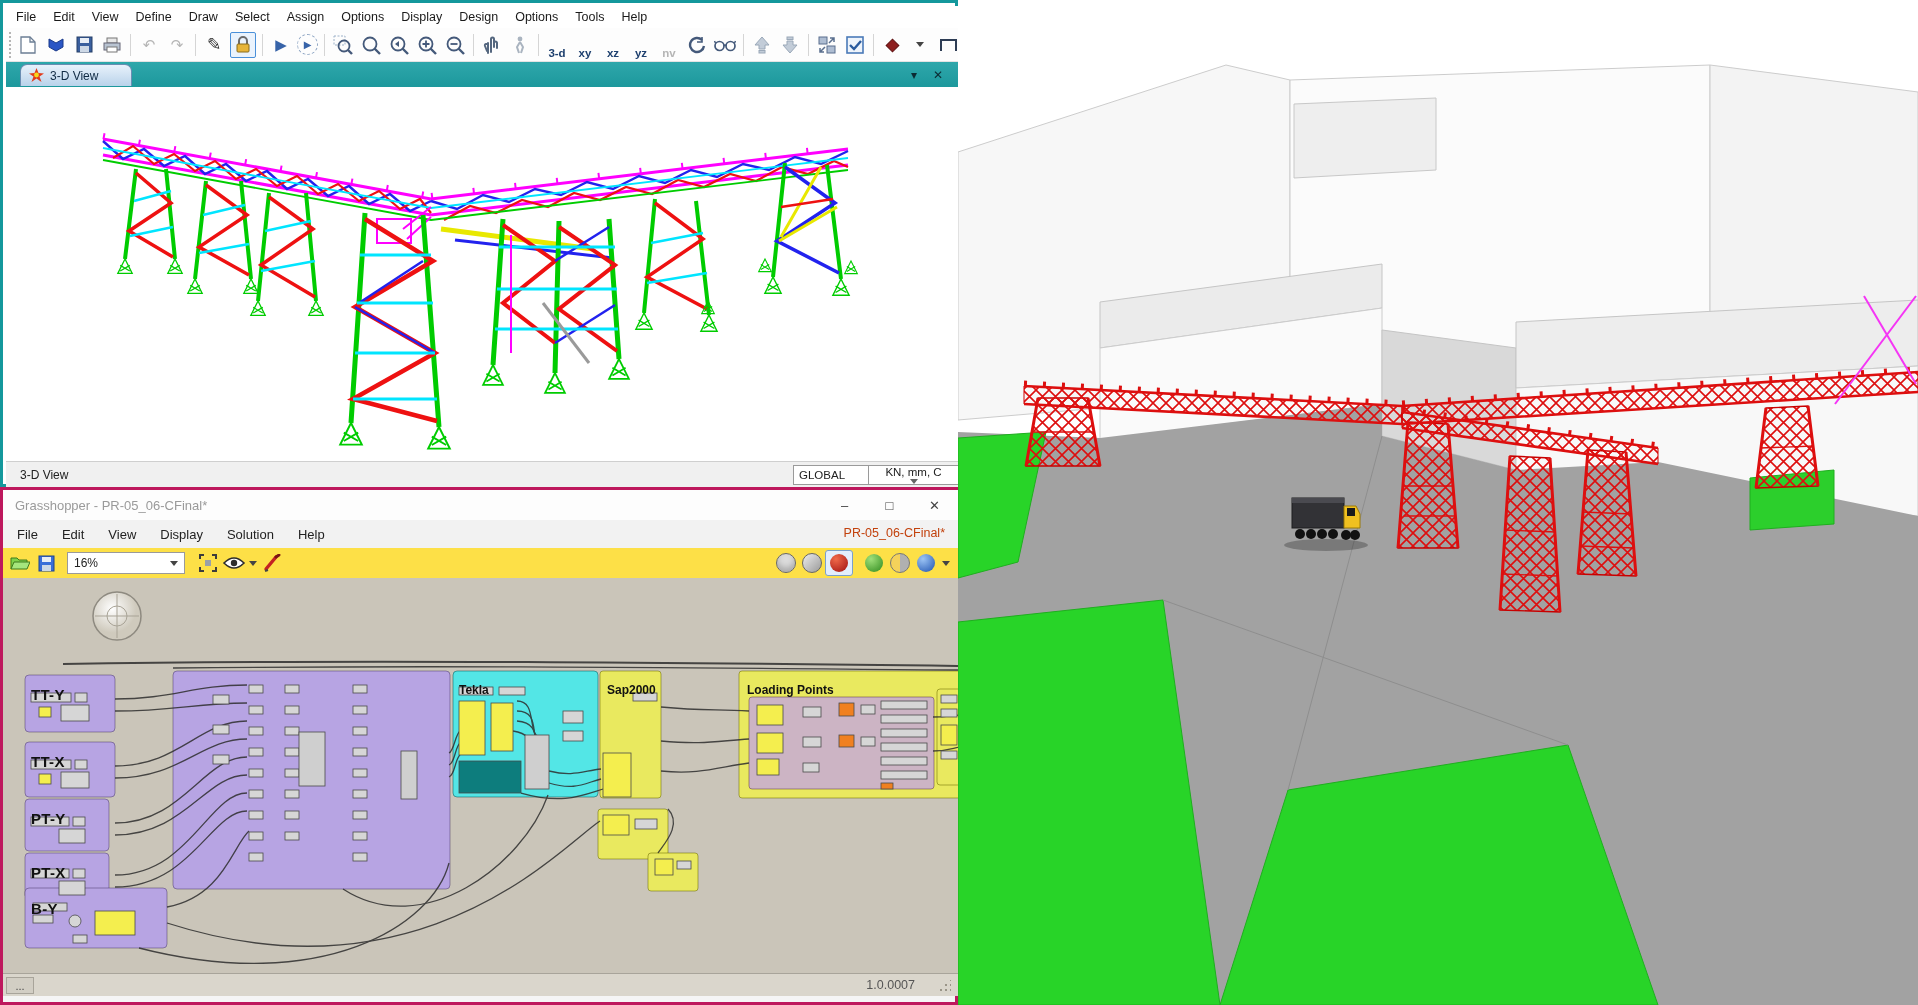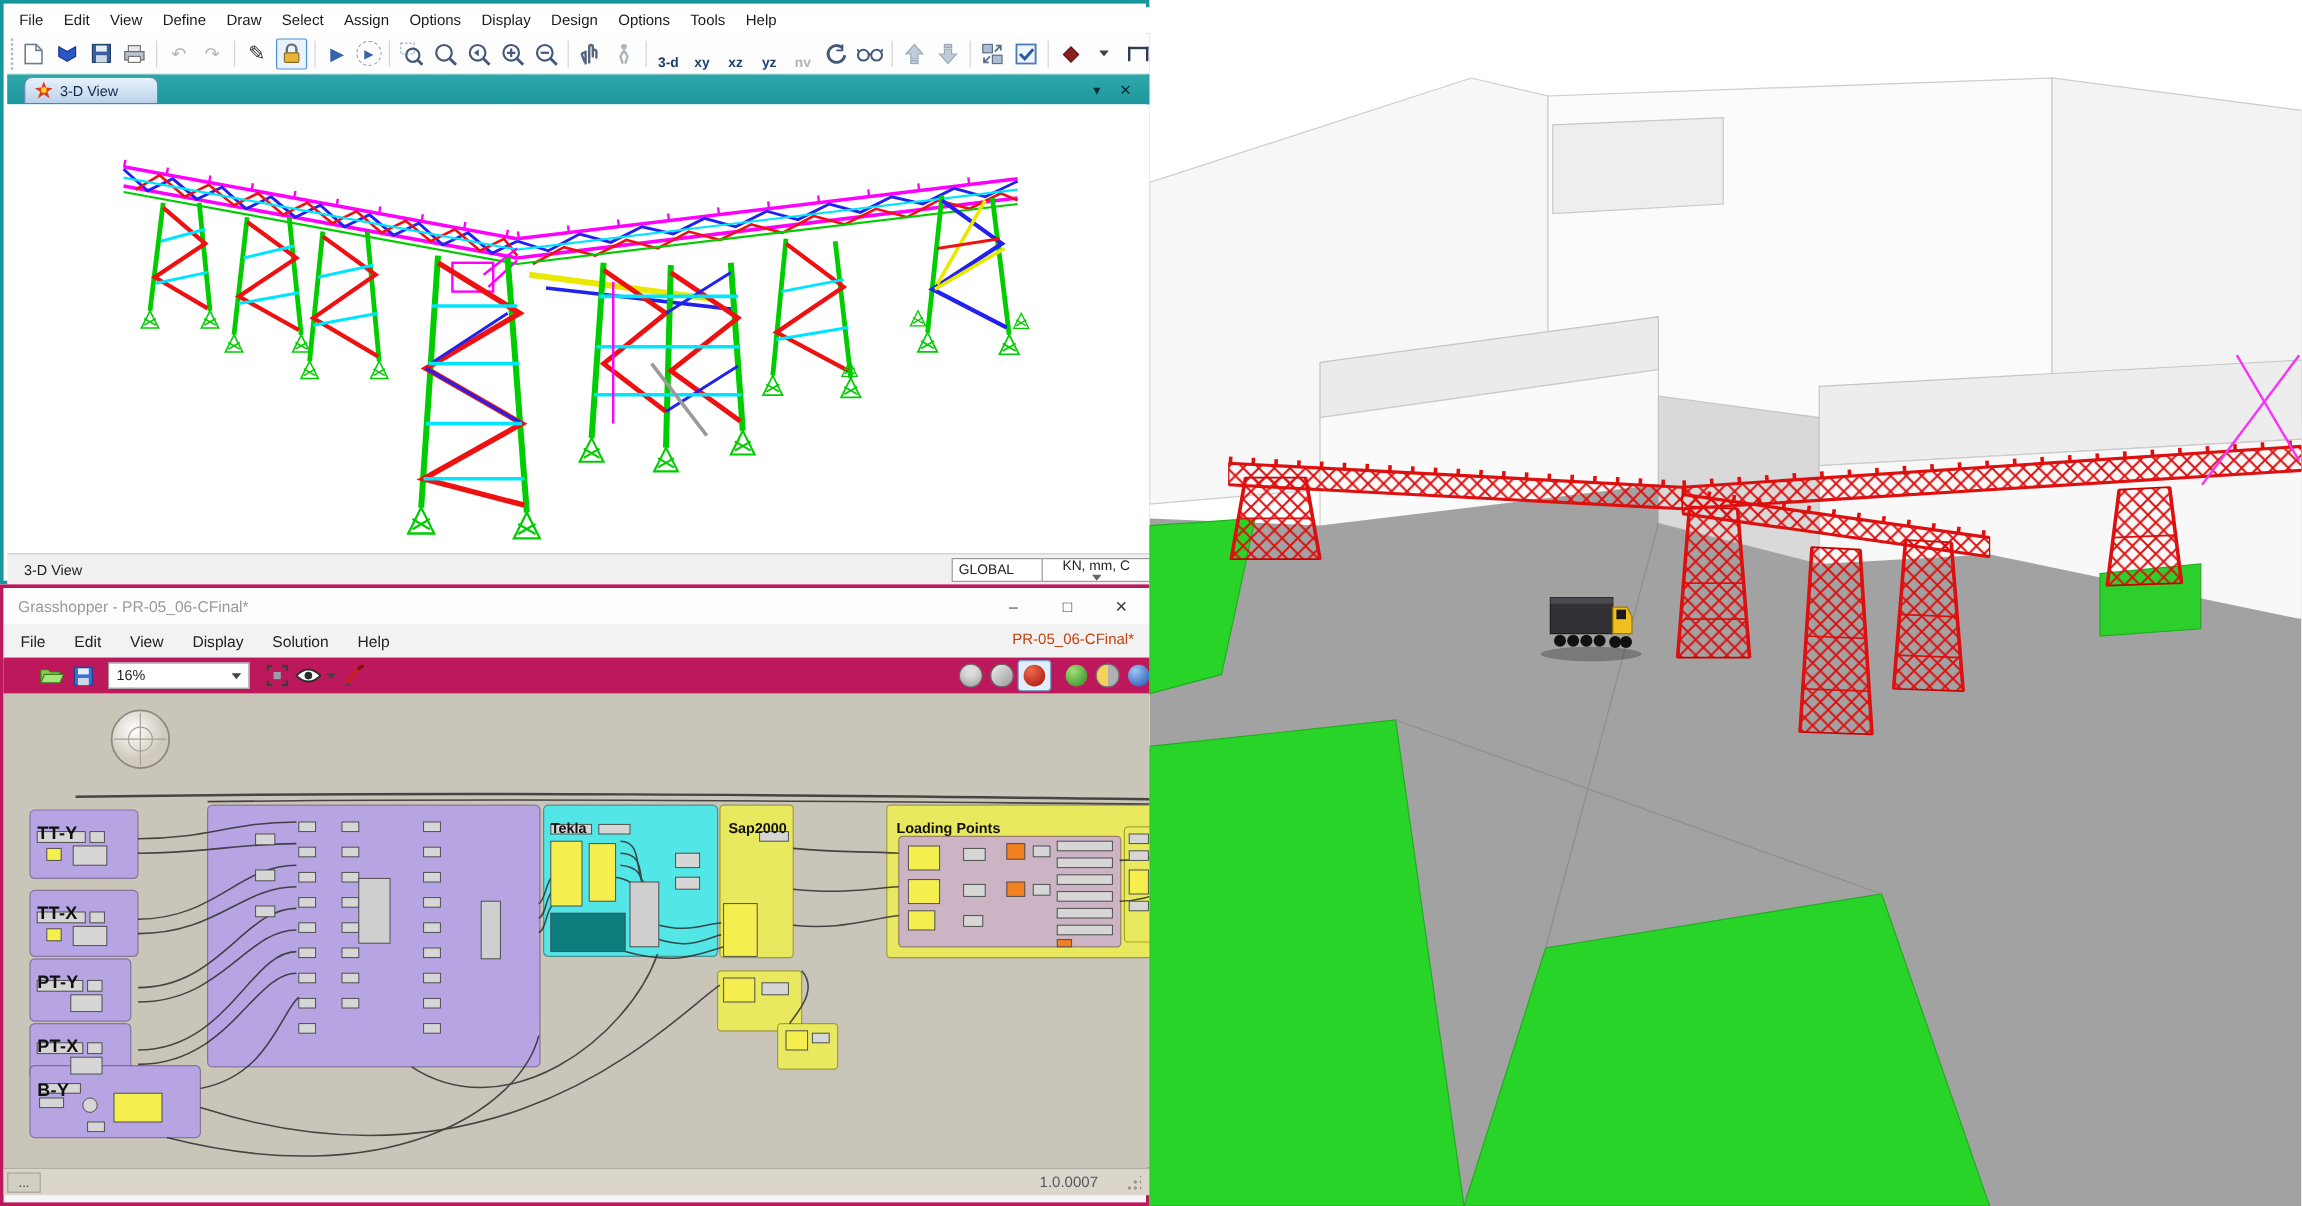--- a/index.html
+++ b/index.html
@@ -32,21 +32,21 @@
   .combo .caret{border-top-color:#666;}
 
   
   #gh-window{left:0;top:487px;width:958px;height:518px;background:#f5f5f5;border:3px solid #be185d;box-sizing:border-box;}
   .gh-titlebar{left:0;top:0;width:956px;height:30px;background:#fdfdfd;display:flex;align-items:center;}
   .gh-title{margin-left:12px;font-size:13px;color:#9a9a9a;}
   .gh-winbtns{position:absolute;right:2px;top:0;height:30px;display:flex;}
   .gh-winbtn{width:45px;height:30px;display:flex;align-items:center;justify-content:center;font-size:13px;color:#444;}
   .gh-menubar{left:0;top:30px;width:956px;height:28px;background:#f2f2f2;display:flex;align-items:center;gap:24px;padding-left:14px;font-size:13px;color:#222;border-bottom:1px solid #e0e0e0;}
   .gh-doclabel{position:absolute;right:10px;top:36px;font-size:12.5px;color:#c2410c;}
-  .gh-toolbar{left:0;top:58px;width:956px;height:30px;background:#be185d;display:flex;align-items:center;border-bottom:1px solid #c9c9c9;padding-left:23px;}
+  .gh-toolbar{left:0;top:58px;width:956px;height:30px;background:#fde047;display:flex;align-items:center;border-bottom:1px solid #c9c9c9;}
   .ghtb-i{width:26px;height:24px;display:flex;align-items:center;justify-content:center;}
   .gh-zoom{width:118px;height:22px;margin-left:8px;background:#fff;border:1px solid #9a9a9a;display:flex;align-items:center;justify-content:space-between;padding:0 6px;font-size:12px;color:#222;box-sizing:border-box;}
   .sphere{width:18px;height:18px;border-radius:50%;}
   .gh-canvas{left:0;top:88px;width:956px;height:395px;background:#cac5b9;overflow:hidden;}
   .glabel{position:absolute;font-weight:bold;color:#111;}
   .glabel.big{font-size:15px;letter-spacing:.3px;}
   .glabel.med{font-size:12px;}
   .gh-statusbar{left:0;top:483px;width:956px;height:22px;background:#dad6cc;border-top:1px solid #a8a49a;font-size:12.5px;color:#555;}
   .gh-overflow{left:3px;top:3px;width:26px;height:15px;background:#d2cec4;border:1px solid #a8a49a;font-size:11px;color:#444;display:flex;align-items:center;justify-content:center;}
   .gh-version{position:absolute;right:44px;top:4px;}

